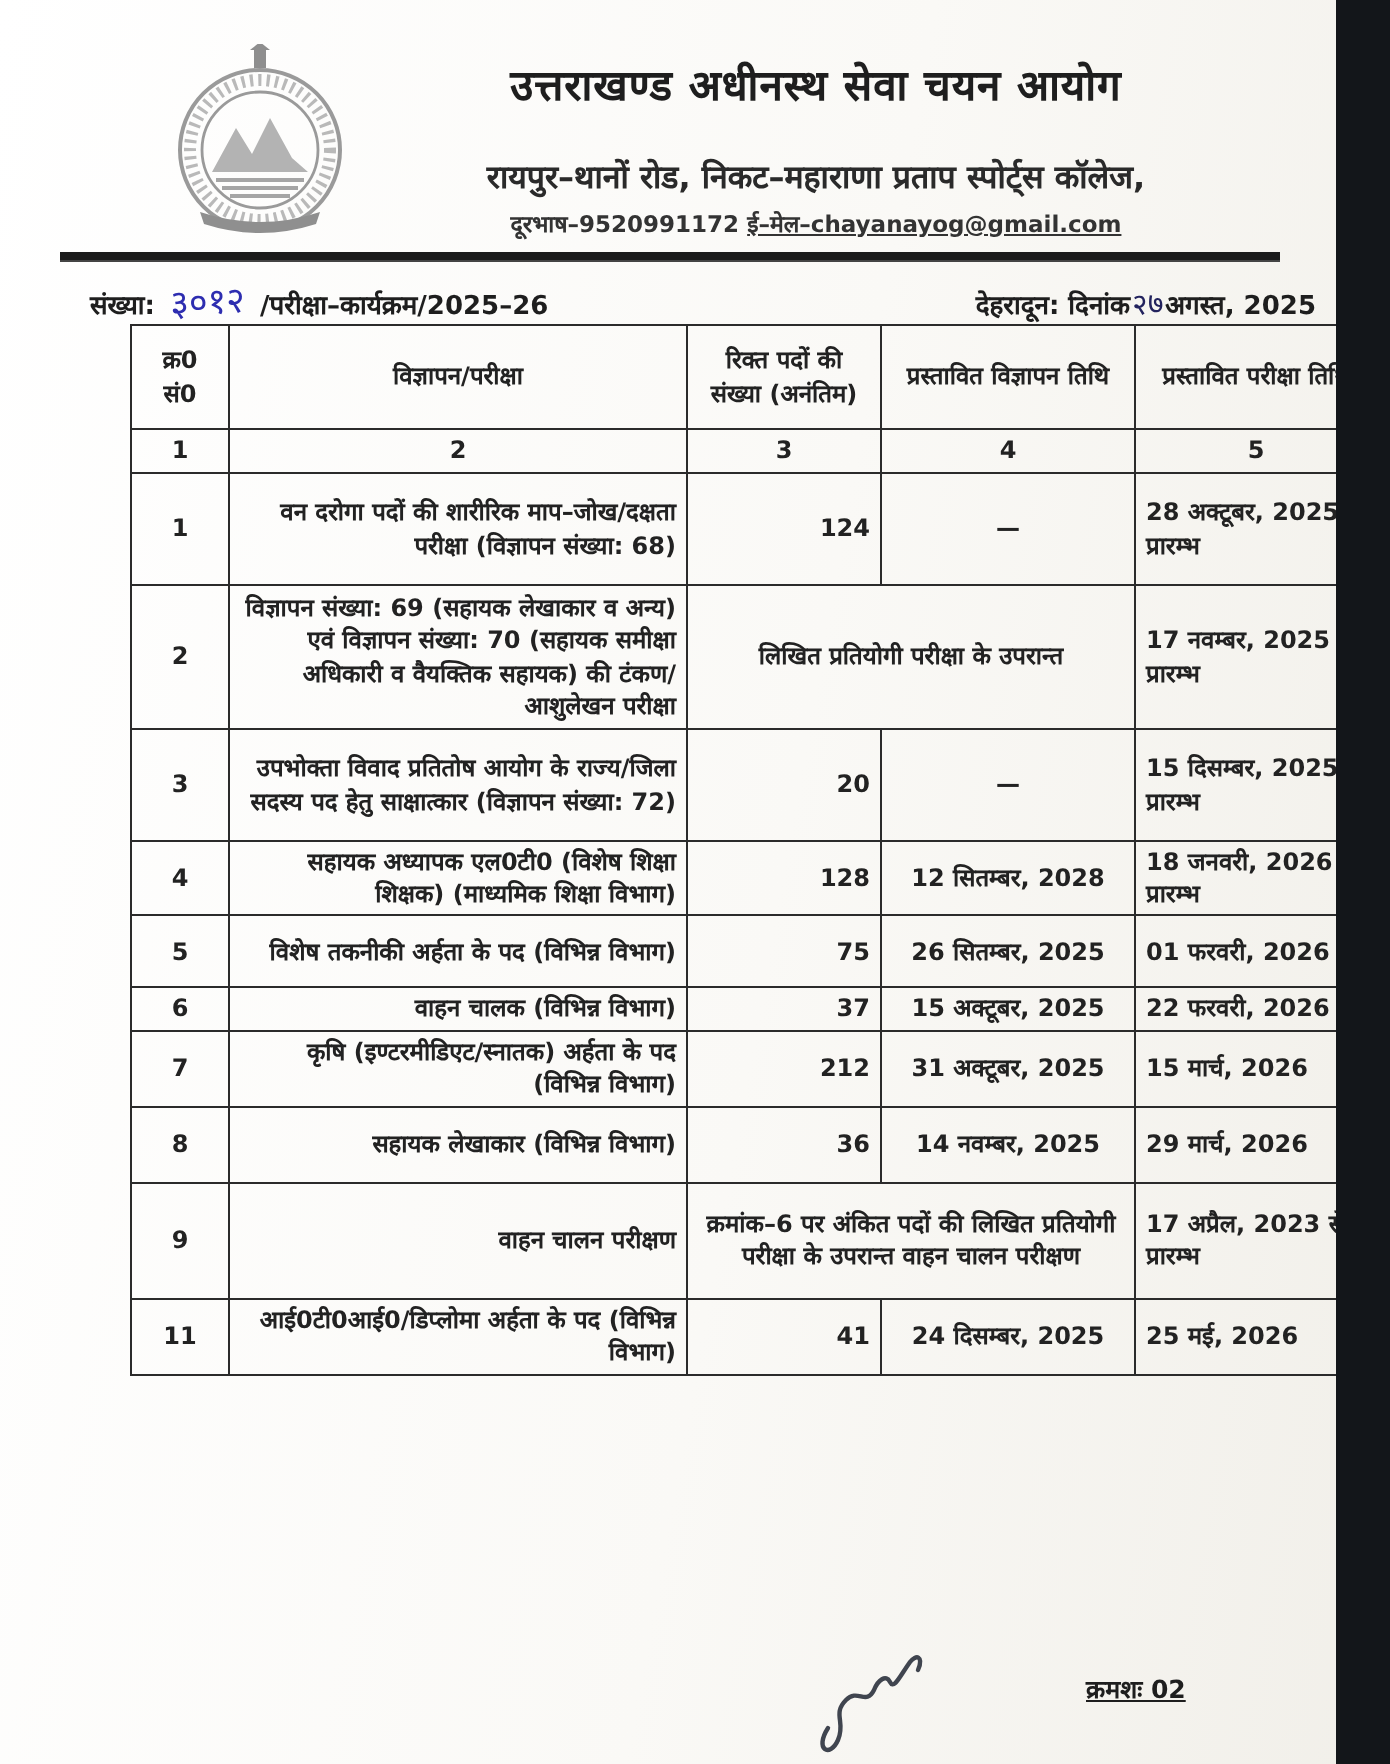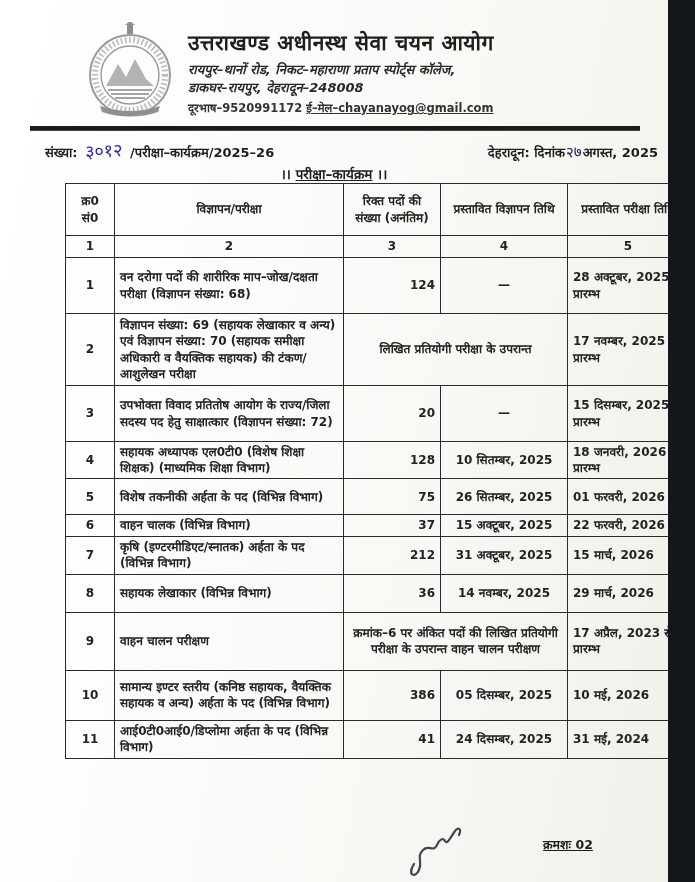--- a/index.html
+++ b/index.html
@@ -8,23 +8,23 @@
     background:linear-gradient(100deg,#ffffff 0%,#faf9f6 55%,#f1efe9 100%);
     font-family:"DejaVu Sans","Liberation Sans",sans-serif;
     color:#1e1e1e;
   }
   .black-strip{position:absolute;top:0;right:0;width:27px;height:882px;background:#13161a;}
   .content{position:absolute;left:0;top:0;width:668px;}
 
   
   .header{display:flex;align-items:flex-start;padding-top:22px;}
   .logo-wrap{flex:0 0 auto;margin-left:78px;width:110px;}
-  .title-block{flex:1 1 auto;padding-right:40px;}
+  .title-block{flex:1 1 auto;text-align:center;padding-right:40px;}
   .org-name{font-size:21px;font-weight:bold;letter-spacing:.5px;margin-top:6px;}
-  .addr{font-size:13px;font-weight:bold;color:#2a2a2a;margin-top:5px;line-height:1.35;font-style:italic;}
+  .addr{font-size:16px;font-weight:bold;color:#2a2a2a;margin-top:22px;line-height:1.35;}
   .contact{font-size:11.5px;font-weight:bold;color:#333;margin-top:4px;}
   .contact .email{text-decoration:underline;}
   .rule{height:4px;background:#1b1b1b;margin:4px 28px 0 30px;border-bottom:1px solid #444;}
 
   
   .ref-line{display:flex;justify-content:space-between;align-items:baseline;
     margin:7px 10px 0 45px;font-size:13px;font-weight:bold;}
   .handwritten{display:inline-block;color:#2d2db0;font-size:18px;font-weight:normal;
     transform:rotate(-3deg);padding:0 3px;font-family:"DejaVu Serif","Liberation Serif",serif;}
   .handwritten.small{font-size:15px;color:#23235e;transform:rotate(-5deg);padding:0 1px;}
@@ -37,21 +37,21 @@
 
   
   table.sched{border-collapse:collapse;margin-left:65px;width:580px;table-layout:fixed;}
   table.sched td,table.sched th{border:1.6px solid #2b2b2b;padding:2px 5px;
     font-size:12px;font-weight:bold;color:#222;vertical-align:middle;line-height:1.35;}
   th.c-sn{width:38px;} th.c-exam{width:218px;} th.c-vac{width:86px;}
   th.c-ad{width:116px;} th.c-ed{width:110px;}
   .th-cell{text-align:center;font-size:12.3px;}
   .num-row td{text-align:center;height:17px;padding:0 4px;font-size:12px;}
   td.sn{text-align:center;}
-  td.exam{text-align:left;}
+  td.exam{text-align:right;}
   td.vac{text-align:right;}
   td.ad{text-align:center;}
   td.ed{text-align:left;}
   td.span-cell{text-align:center;}
 
   
   .footer{position:absolute;left:0;top:812px;width:604px;height:70px;}
   .signature{position:absolute;left:398px;top:6px;}
   .cont-note{position:absolute;left:543px;top:24px;font-size:12.5px;font-weight:bold;
     text-decoration:underline;}
@@ -72,21 +72,20 @@
           <circle cx="52" cy="53" r="29" fill="none" stroke="#9a9a9a" stroke-width="1.4"></circle>
           <path d="M28,64 L40,42 L48,55 L57,37 L68,57 L76,64 Z" fill="#b3b3b3"></path>
           <path d="M30,68 H74 M33,72 H71 M37,76 H67" stroke="#a5a5a5" stroke-width="2" fill="none"></path>
           <path d="M22,84 Q52,94 82,84 L80,90 Q52,99 24,90 Z" fill="#8f8f8f"></path>
         </svg>
       </div>
       <div class="title-block">
         <div class="org-name">उत्तराखण्ड अधीनस्थ सेवा चयन आयोग</div>
         <div class="addr">
           <span>रायपुर–थानों रोड, निकट–महाराणा प्रताप स्पोर्ट्स कॉलेज,</span><br>
-          <span>डाकघर–रायपुर, देहरादून–248008</span>
         </div>
         <div class="contact">
           <span>दूरभाष–9520991172</span>
           <span class="email">ई–मेल–chayanayog@gmail.com</span>
         </div>
       </div>
     </div>
 
     <div class="rule"></div>
 
@@ -94,25 +93,20 @@
       <div>
         <span>संख्या:</span>
         <span class="handwritten">३०१२</span>
         <span>/परीक्षा–कार्यक्रम/2025–26</span>
       </div>
       <div>
         <span>देहरादून: दिनांक</span><span class="handwritten small">२७</span><span>अगस्त, 2025</span>
       </div>
     </div>
 
-    <div class="doc-heading">
-      <span>।।</span>
-      <span class="u">परीक्षा–कार्यक्रम</span>
-      <span>।।</span>
-    </div>
 
 
     <table class="sched">
       <tbody>
           <tr style="height:52px;">
         <th class="c-sn th-cell">क्र0 सं0</th>
         <th class="c-exam th-cell">विज्ञापन/परीक्षा</th>
         <th class="c-vac th-cell">रिक्त पदों की संख्या (अनंतिम)</th>
         <th class="c-ad th-cell">प्रस्तावित विज्ञापन तिथि</th>
         <th class="c-ed th-cell">प्रस्तावित परीक्षा तिथि</th>
@@ -142,21 +136,21 @@
         <td class="sn">3</td>
         <td class="exam">उपभोक्ता विवाद प्रतितोष आयोग के राज्य/जिला सदस्य पद हेतु साक्षात्कार (विज्ञापन संख्या: 72)</td>
         <td class="vac">20</td>
         <td class="ad">—</td>
         <td class="ed">15 दिसम्बर, 2025 से प्रारम्भ</td>
       </tr>
       <tr style="height:36px;">
         <td class="sn">4</td>
         <td class="exam">सहायक अध्यापक एल0टी0 (विशेष शिक्षा शिक्षक) (माध्यमिक शिक्षा विभाग)</td>
         <td class="vac">128</td>
-        <td class="ad">10 सितम्बर, 2025</td>
+        <td class="ad">12 सितम्बर, 2028</td>
         <td class="ed">18 जनवरी, 2026 से प्रारम्भ</td>
       </tr>
       <tr style="height:36px;">
         <td class="sn">5</td>
         <td class="exam">विशेष तकनीकी अर्हता के पद (विभिन्न विभाग)</td>
         <td class="vac">75</td>
         <td class="ad">26 सितम्बर, 2025</td>
         <td class="ed">01 फरवरी, 2026</td>
       </tr>
       <tr style="height:20px;">
@@ -179,33 +173,26 @@
         <td class="vac">36</td>
         <td class="ad">14 नवम्बर, 2025</td>
         <td class="ed">29 मार्च, 2026</td>
       </tr>
       <tr style="height:58px;">
         <td class="sn">9</td>
         <td class="exam">वाहन चालन परीक्षण</td>
         <td class="span-cell" colspan="2">क्रमांक–6 पर अंकित पदों की लिखित प्रतियोगी परीक्षा के उपरान्त वाहन चालन परीक्षण</td>
         <td class="ed">17 अप्रैल, 2023 से प्रारम्भ</td>
       </tr>
-      <tr style="height:50px;">
-        <td class="sn">10</td>
-        <td class="exam">सामान्य इण्टर स्तरीय (कनिष्ठ सहायक, वैयक्तिक सहायक व अन्य) अर्हता के पद (विभिन्न विभाग)</td>
-        <td class="vac">386</td>
-        <td class="ad">05 दिसम्बर, 2025</td>
-        <td class="ed">10 मई, 2026</td>
-      </tr>
       <tr style="height:38px;">
         <td class="sn">11</td>
         <td class="exam">आई0टी0आई0/डिप्लोमा अर्हता के पद (विभिन्न विभाग)</td>
         <td class="vac">41</td>
         <td class="ad">24 दिसम्बर, 2025</td>
-        <td class="ed">31 मई, 2024</td>
+        <td class="ed">25 मई, 2026</td>
       </tr>
     </tbody>
       </table>
 
     <div class="footer">
       <div class="signature">
         <svg width="72" height="62" viewBox="0 0 72 62">
           <path d="M16,46 C9,57 17,61 21,52 C25,43 18,39 25,32 C31,26 35,35 39,27
                    C41,22 45,19 47,23 C49,27 52,20 57,13 C60,9 64,10 61,17" stroke="#40454f" fill="none" stroke-width="2.2" stroke-linecap="round"></path>
         </svg>

